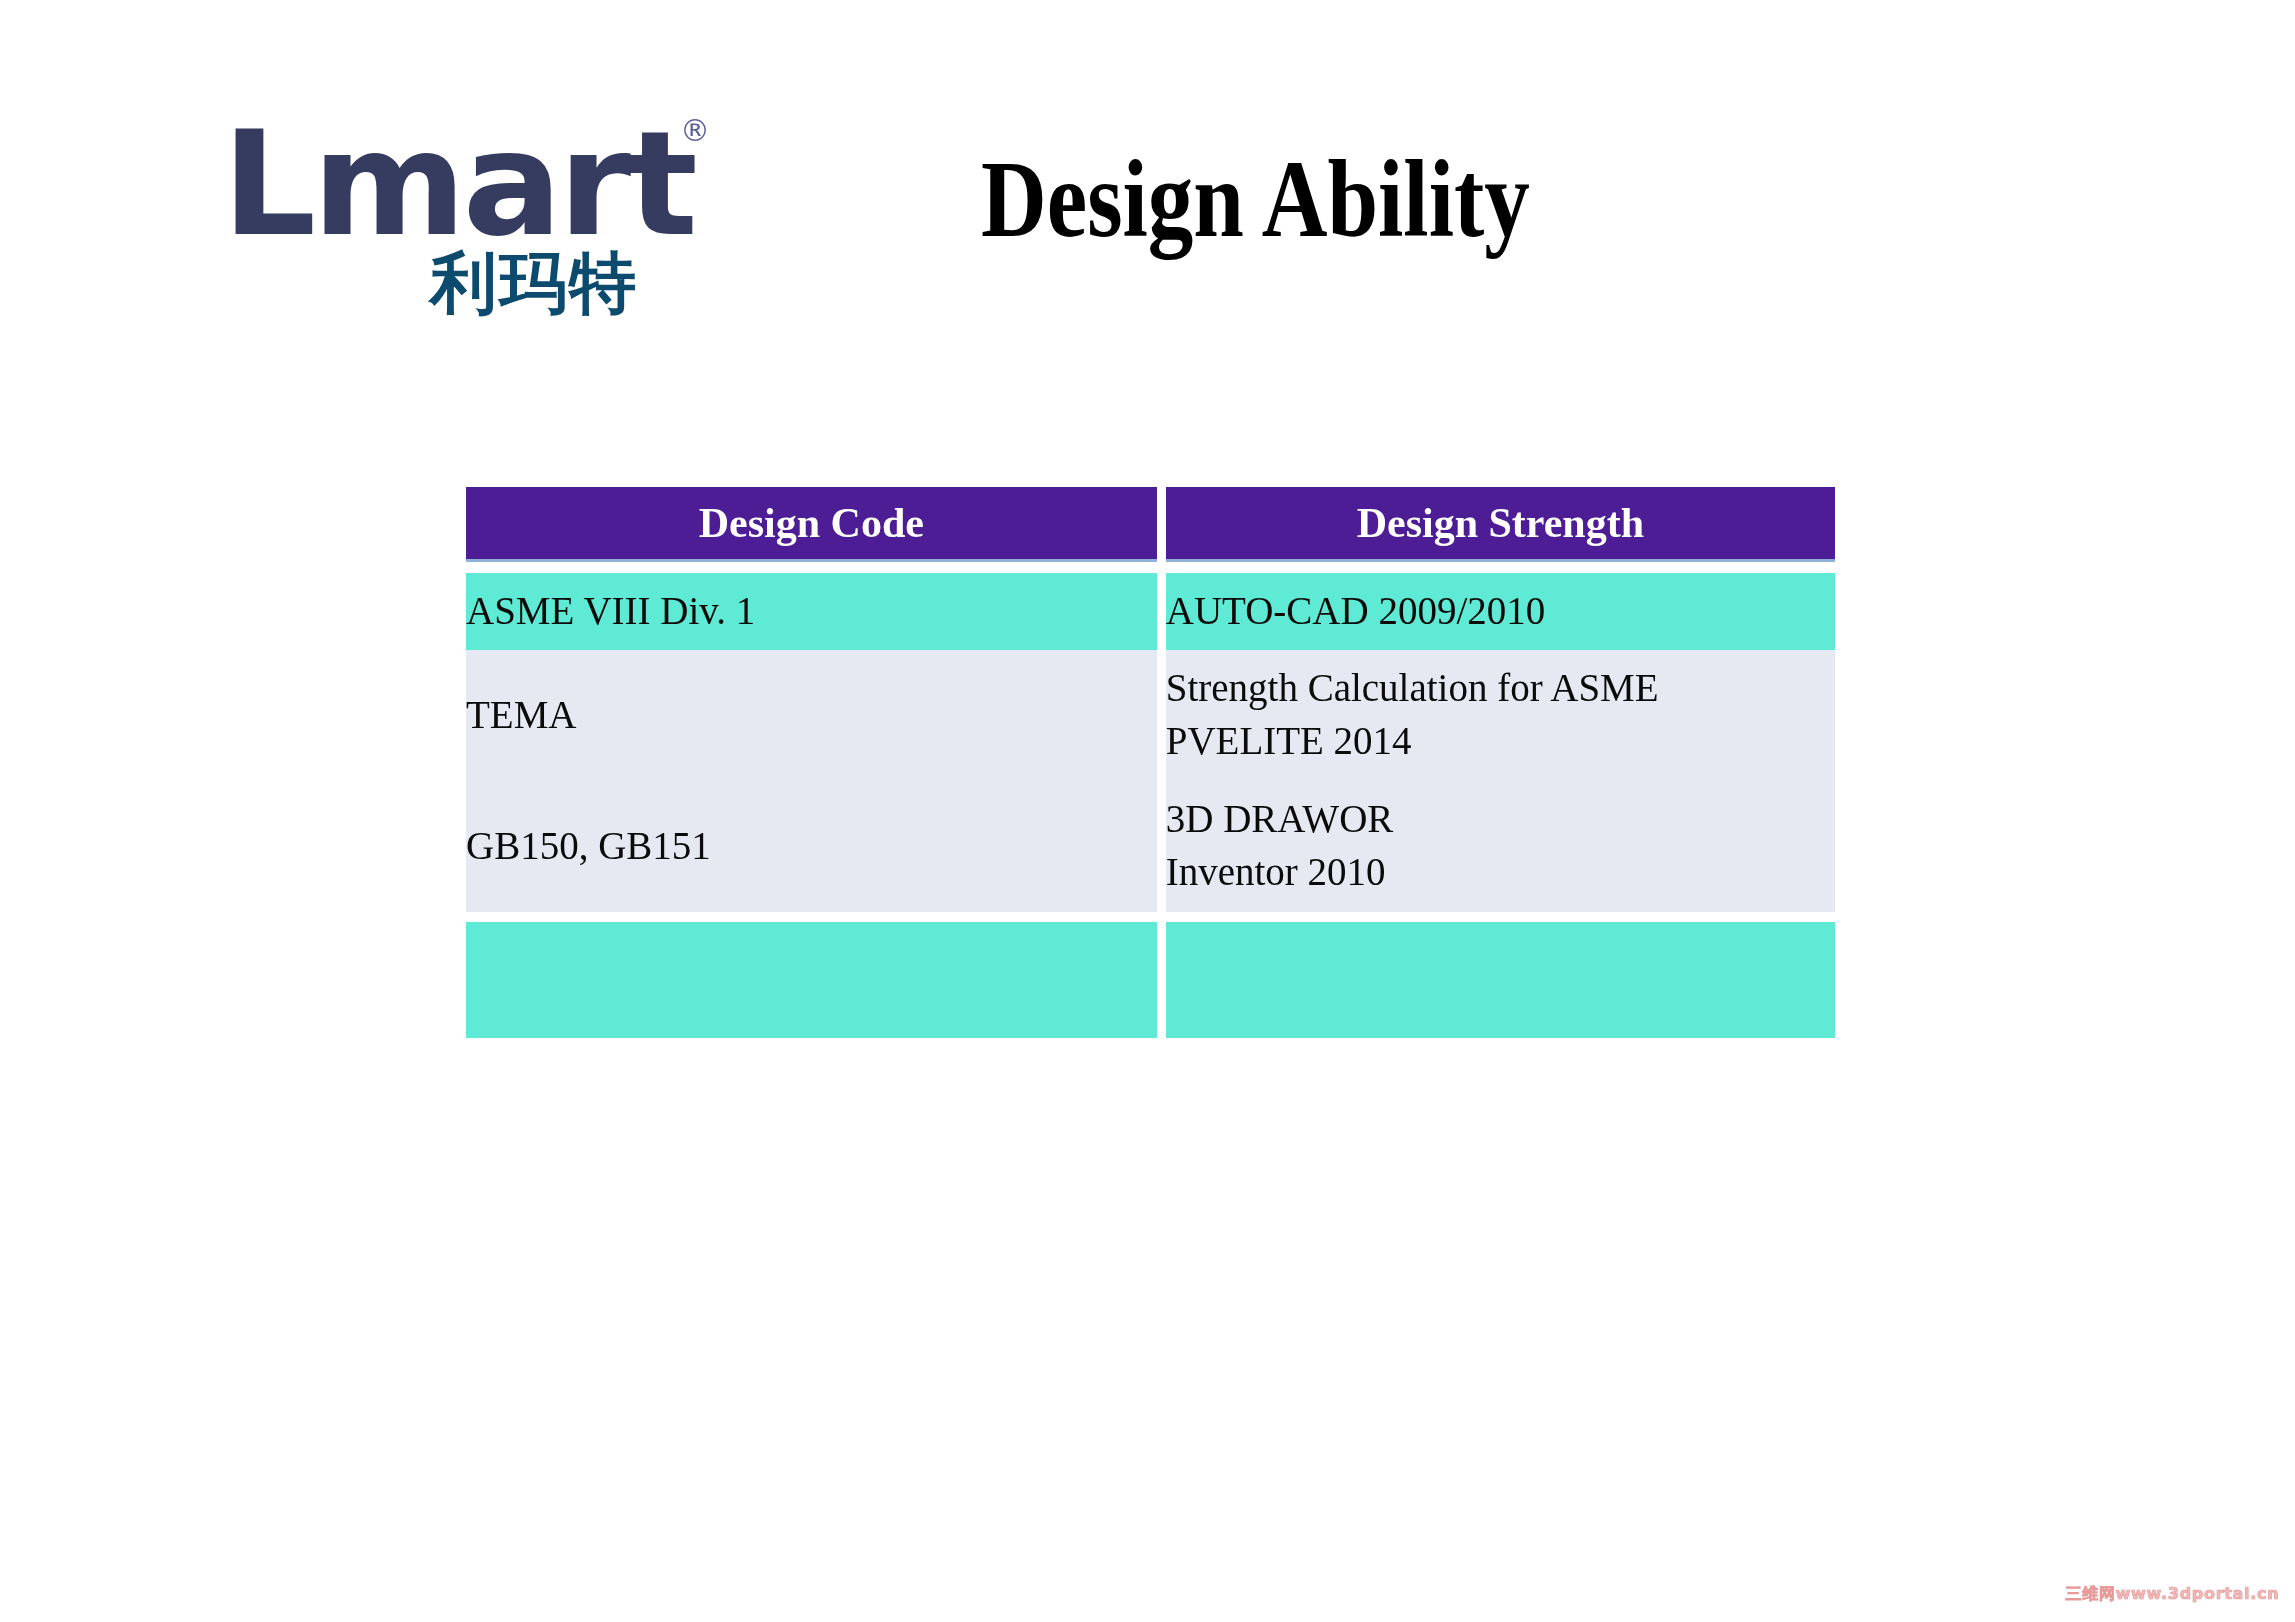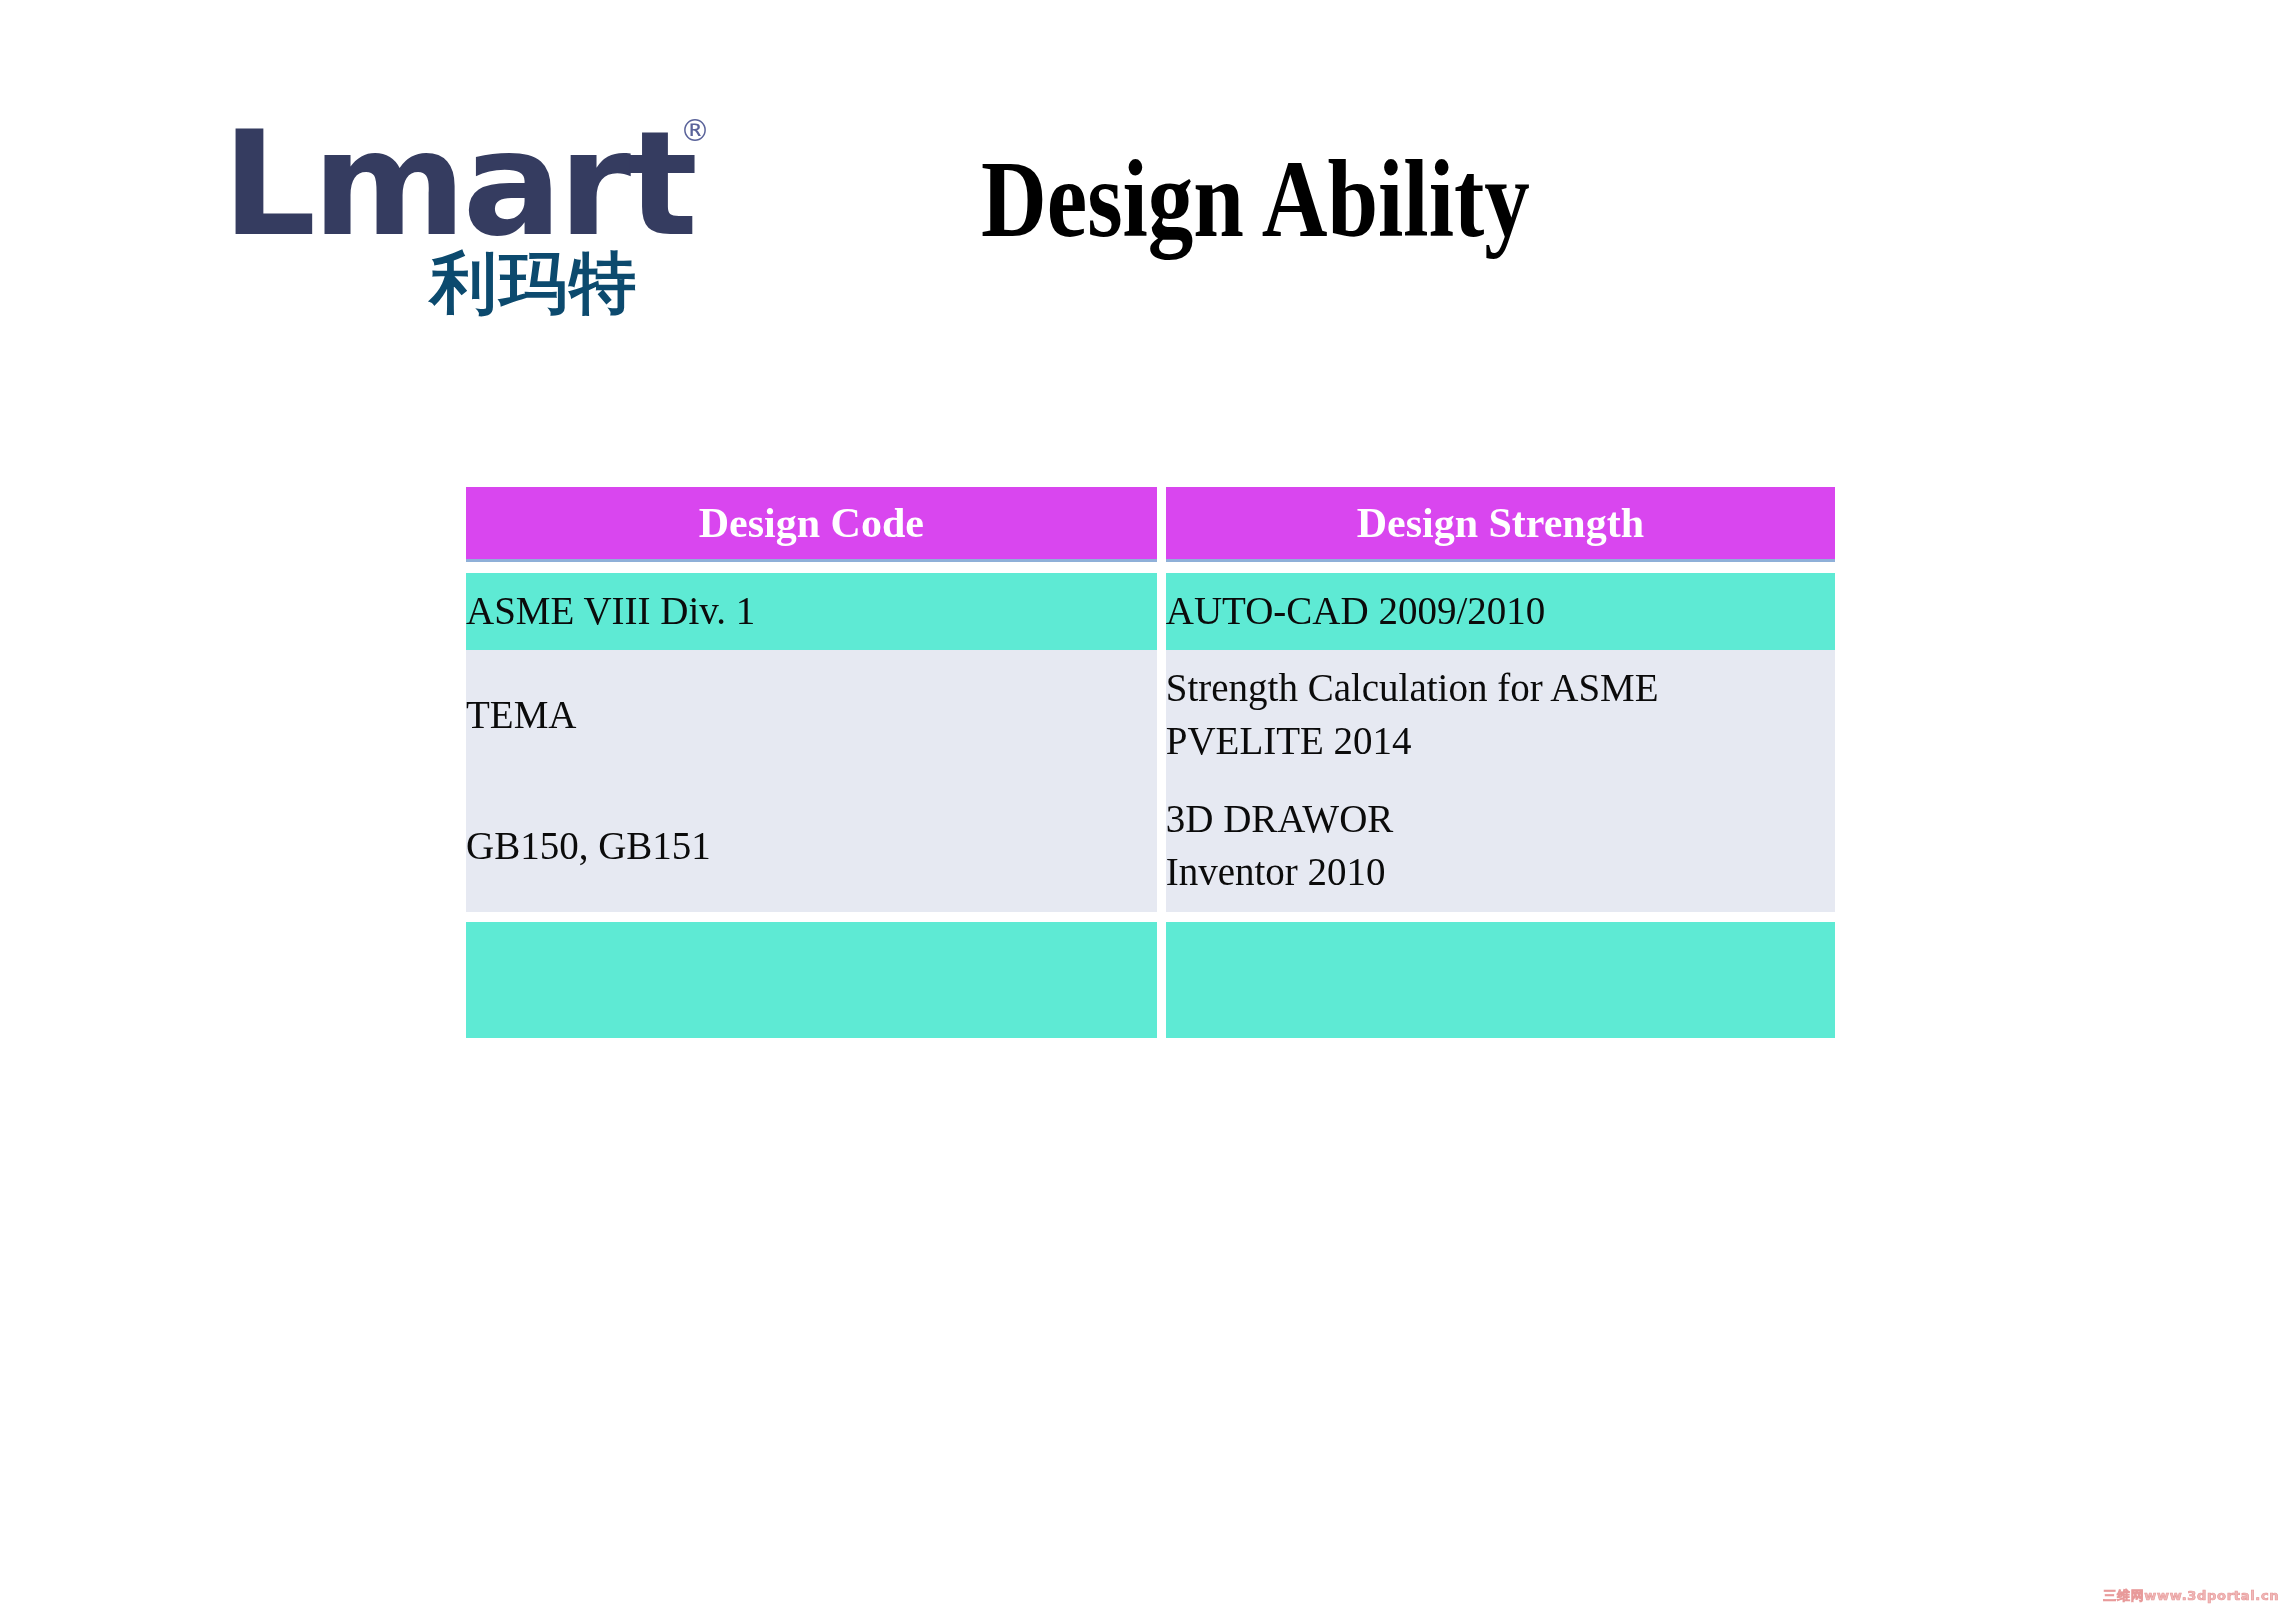--- a/index.html
+++ b/index.html
@@ -85,21 +85,21 @@
   }
   .design-table td, .design-table th {
     vertical-align: middle;
     padding: 0;
     margin: 0;
   }
   .col-code { width: 697px; }
   .col-soft { width: 672px; }
 
   .hdr-cell {
-    background: #d946ef;
+    background: #4c1d95;
     color: #ffffff;
     font-family: "Liberation Serif", "DejaVu Serif", serif;
     font-weight: 700;
     font-size: 42px;
     text-align: center;
     height: 72px;
     line-height: 72px;
     border-bottom: 3.3px solid #8fb0d8;
   }
   .hdr-spacer { width: 9.2px; background: #ffffff; border: 0; }
@@ -127,21 +127,21 @@
   .r5 { height: 131px; }
   .r6 { height: 116px; }
 
   
   .watermark {
     position: absolute;
     right: 15.7px;
     bottom: 17px;
     font-family: "DejaVu Sans", sans-serif;
     font-weight: 700;
-    font-size: 13px;
+    font-size: 16px;
     letter-spacing: 0.7px;
     color: #f0b9b9;
     -webkit-text-stroke: 0.7px #e89a9a;
     white-space: nowrap;
   }
 </style>
 </head>
 <body>
 
 <div class="logo-block">

